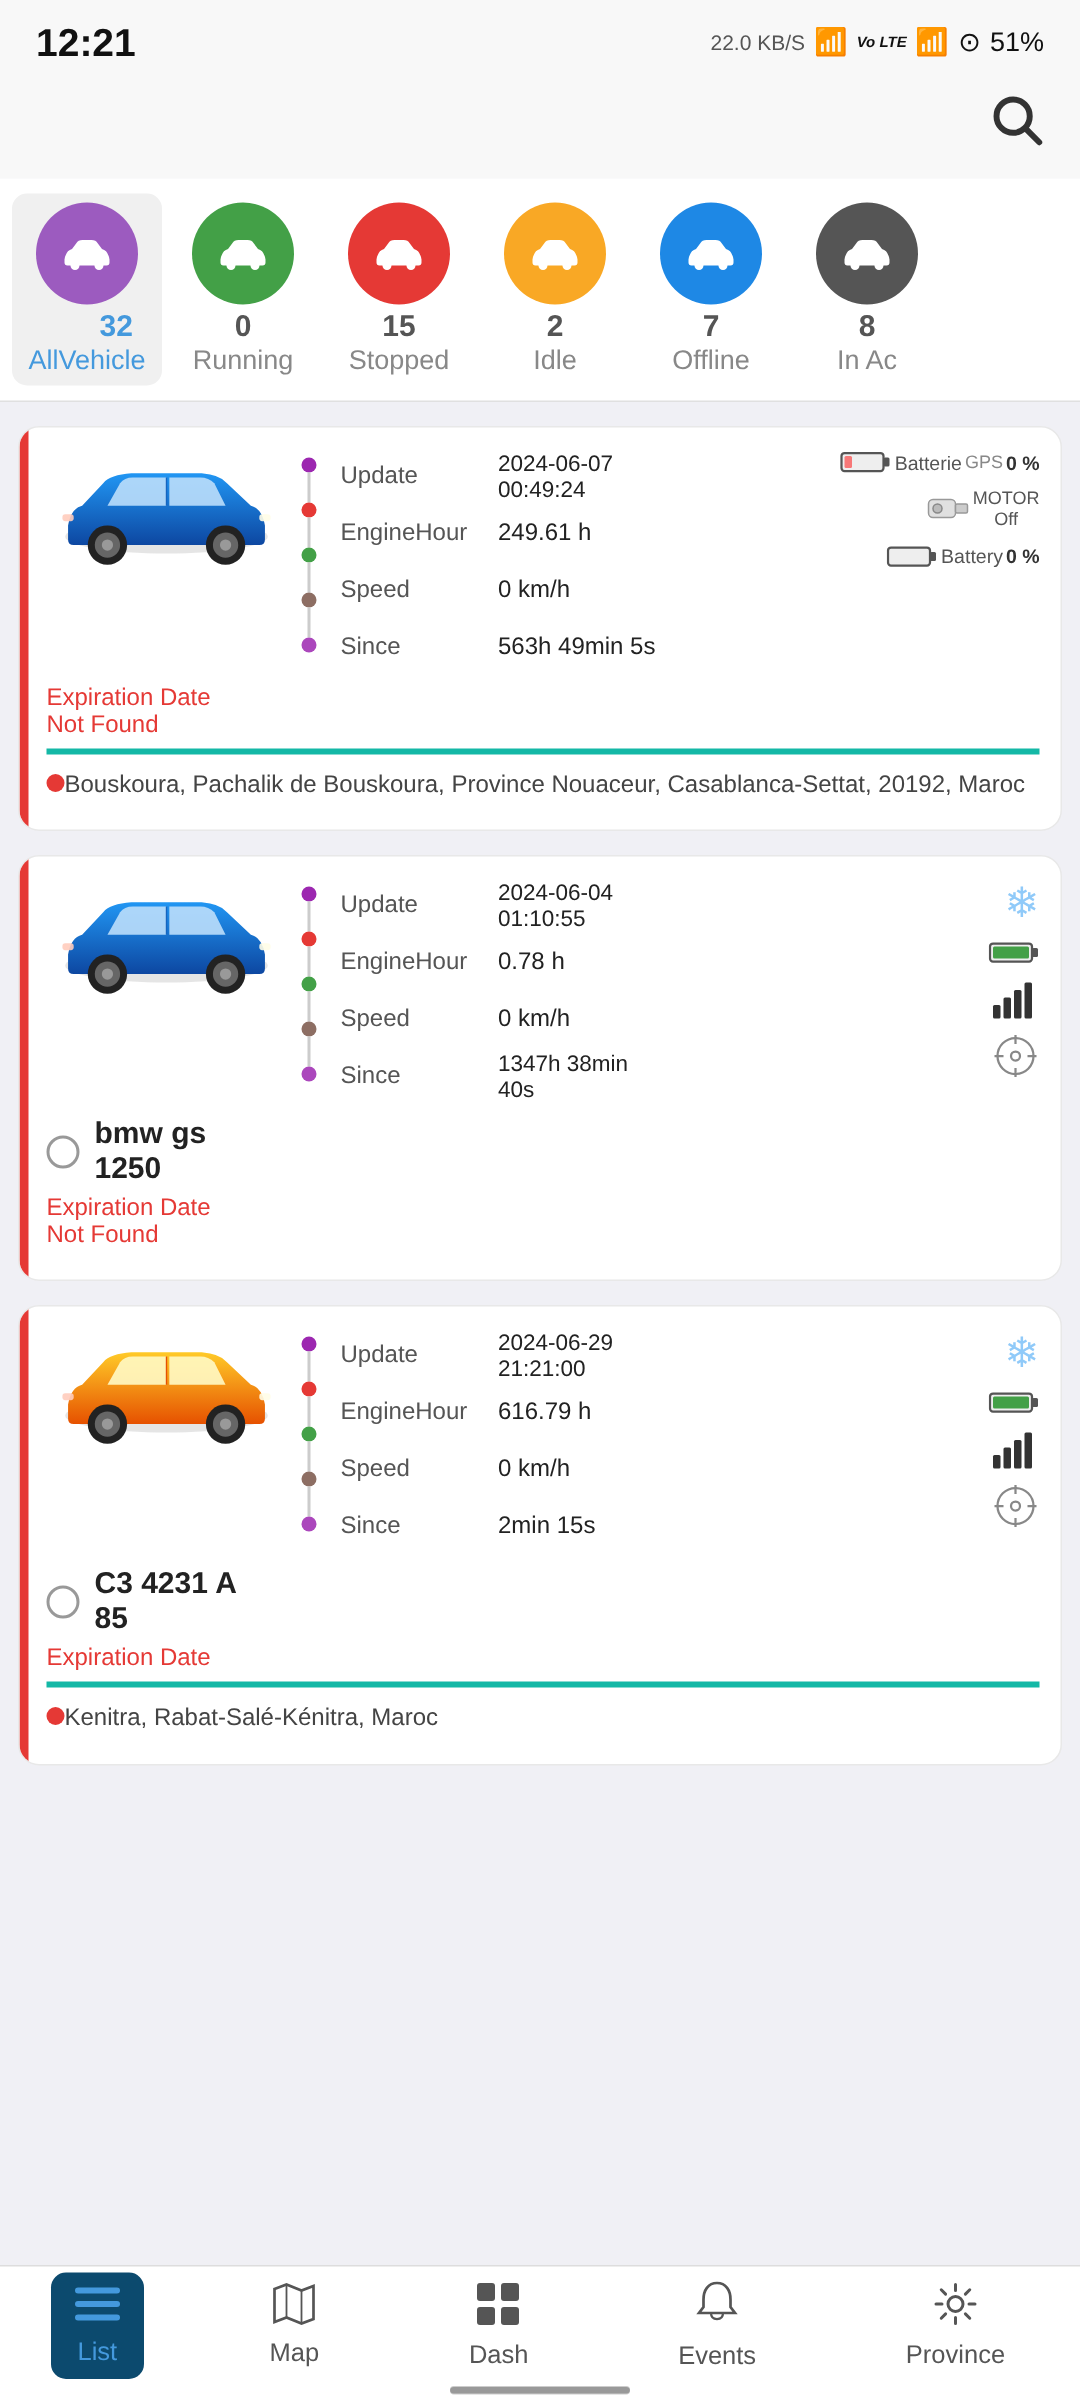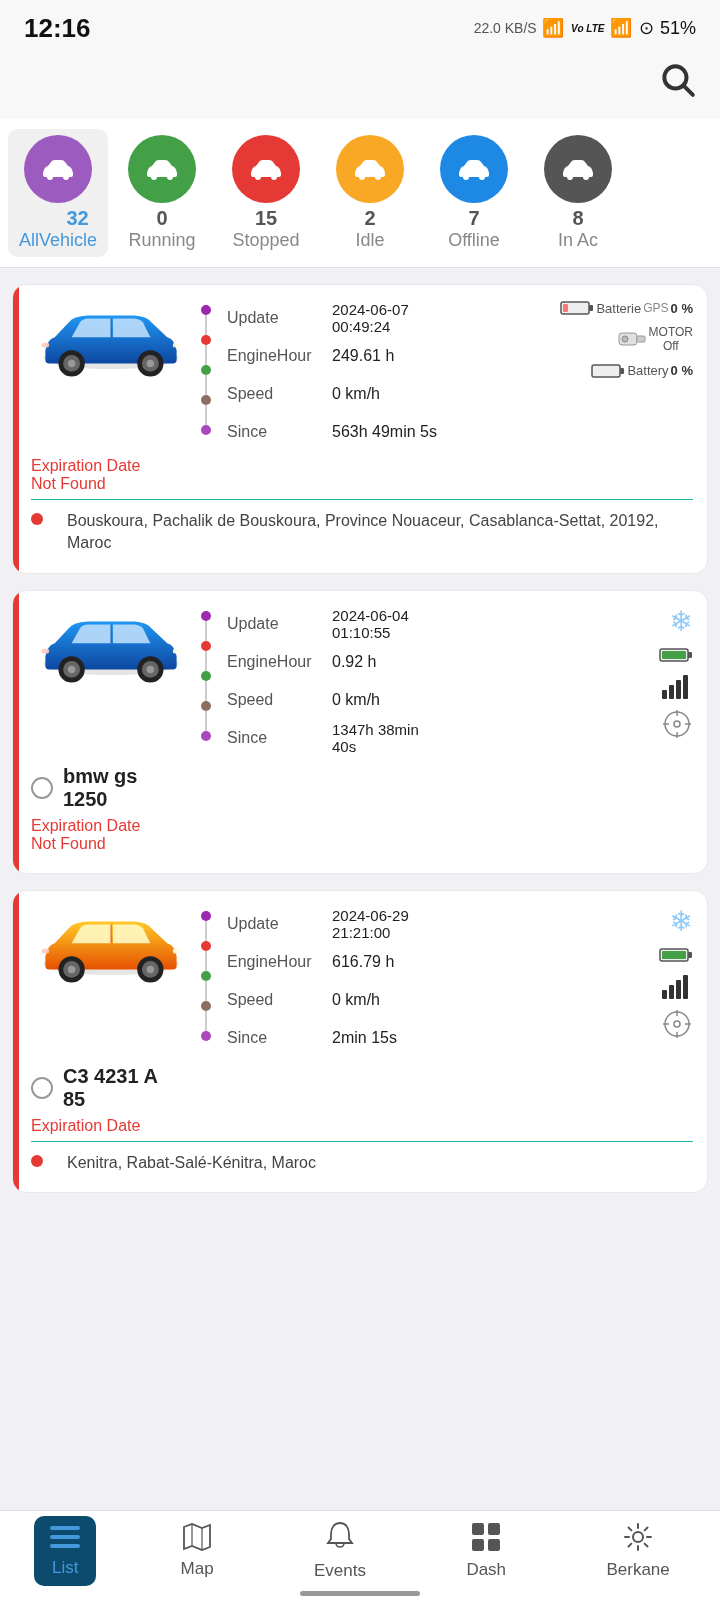--- a/index.html
+++ b/index.html
@@ -198,23 +198,23 @@
     .expiry-text {
       font-size: 16px;
       color: #e53935;
       font-weight: 500;
       margin-top: 6px;
       margin-bottom: 6px;
     }
     .card-address {
       display: flex;
       align-items: flex-start;
-      gap: 24px;
+      gap: 0;
       padding: 10px 0 4px;
-      border-top: 1px solid #14b8a6;
+      border-top: 4px solid #14b8a6;
       font-size: 16px;
       color: #444;
       line-height: 1.4;
     }
     .addr-dot {
       width: 12px;
       height: 12px;
       border-radius: 50%;
       background: #e53935;
       flex-shrink: 0;
@@ -297,21 +297,21 @@
     .detail-entry-value {
       font-size: 16px;
       color: #222;
       font-weight: 500;
     }
   </style>
 </head>
 <body>
 
 <div class="status-bar">
-  <span class="status-time">12:16</span>
+  <span class="status-time">12:21</span>
   <div class="status-icons">
     <span style="font-size:14px;color:#555;">22.0 KB/S</span>
     <span>📶</span>
     <span style="font-size:10px;font-weight:700;font-style:italic;">Vo LTE</span>
     <span>📶</span>
     <span>⊙</span>
     <span class="status-battery">51%</span>
   </div>
 </div>
 
@@ -567,21 +567,21 @@
             </div>
           </div>
 
           <div class="details-values-col">
             <div class="detail-entry">
               <span class="detail-entry-label">Update</span>
               <span class="detail-entry-value" style="font-size:15px;">2024-06-04<br>01:10:55</span>
             </div>
             <div class="detail-entry">
               <span class="detail-entry-label">EngineHour</span>
-              <span class="detail-entry-value">0.92 h</span>
+              <span class="detail-entry-value">0.78 h</span>
             </div>
             <div class="detail-entry">
               <span class="detail-entry-label">Speed</span>
               <span class="detail-entry-value">0 km/h</span>
             </div>
             <div class="detail-entry">
               <span class="detail-entry-label">Since</span>
               <span class="detail-entry-value" style="font-size:15px;">1347h 38min<br>40s</span>
             </div>
           </div>
@@ -767,45 +767,45 @@
         <path d="M2 4 L10 1 L20 5 L28 2 L28 24 L20 27 L10 23 L2 26 Z" stroke="#555" stroke-width="1.8" fill="none"></path>
         <line x1="10" y1="1" x2="10" y2="23" stroke="#555" stroke-width="1.2"></line>
         <line x1="20" y1="5" x2="20" y2="27" stroke="#555" stroke-width="1.2"></line>
       </svg>
     </div>
     <span class="nav-label">Map</span>
   </div>
 
   <div class="nav-item">
     <div>
-      <svg width="28" height="32" viewBox="0 0 28 32" fill="none">
-        <path d="M14 2 C8 2 5 7 5 13 L5 18 L2 22 L26 22 L23 18 L23 13 C23 7 20 2 14 2 Z" stroke="#555" stroke-width="1.8" fill="none"></path>
-        <path d="M10 22 Q10 26 14 26 Q18 26 18 22" stroke="#555" stroke-width="1.5" fill="none"></path>
-      </svg>
-    </div>
-    <span class="nav-label">Events</span>
-  </div>
-
-  <div class="nav-item">
-    <div>
       <svg width="30" height="30" viewBox="0 0 30 30" fill="none">
         <rect x="1" y="1" width="12" height="12" rx="2" fill="#555"></rect>
         <rect x="17" y="1" width="12" height="12" rx="2" fill="#555"></rect>
         <rect x="1" y="17" width="12" height="12" rx="2" fill="#555"></rect>
         <rect x="17" y="17" width="12" height="12" rx="2" fill="#555"></rect>
       </svg>
     </div>
     <span class="nav-label">Dash</span>
   </div>
 
   <div class="nav-item">
     <div>
+      <svg width="28" height="32" viewBox="0 0 28 32" fill="none">
+        <path d="M14 2 C8 2 5 7 5 13 L5 18 L2 22 L26 22 L23 18 L23 13 C23 7 20 2 14 2 Z" stroke="#555" stroke-width="1.8" fill="none"></path>
+        <path d="M10 22 Q10 26 14 26 Q18 26 18 22" stroke="#555" stroke-width="1.5" fill="none"></path>
+      </svg>
+    </div>
+    <span class="nav-label">Events</span>
+  </div>
+
+  <div class="nav-item">
+    <div>
       <svg width="30" height="30" viewBox="0 0 30 30" fill="none">
         <circle cx="15" cy="15" r="5" stroke="#555" stroke-width="2" fill="none"></circle>
         <path d="M15 2 L15 6 M15 24 L15 28 M2 15 L6 15 M24 15 L28 15 M5.5 5.5 L8.4 8.4 M21.6 21.6 L24.5 24.5 M24.5 5.5 L21.6 8.4 M8.4 21.6 L5.5 24.5" stroke="#555" stroke-width="2" stroke-linecap="round"></path>
       </svg>
     </div>
-    <span class="nav-label">Berkane</span>
+    <span class="nav-label">Province</span>
   </div>
 
 </div>
 
 <div class="home-indicator"></div>
 
 </body></html>

